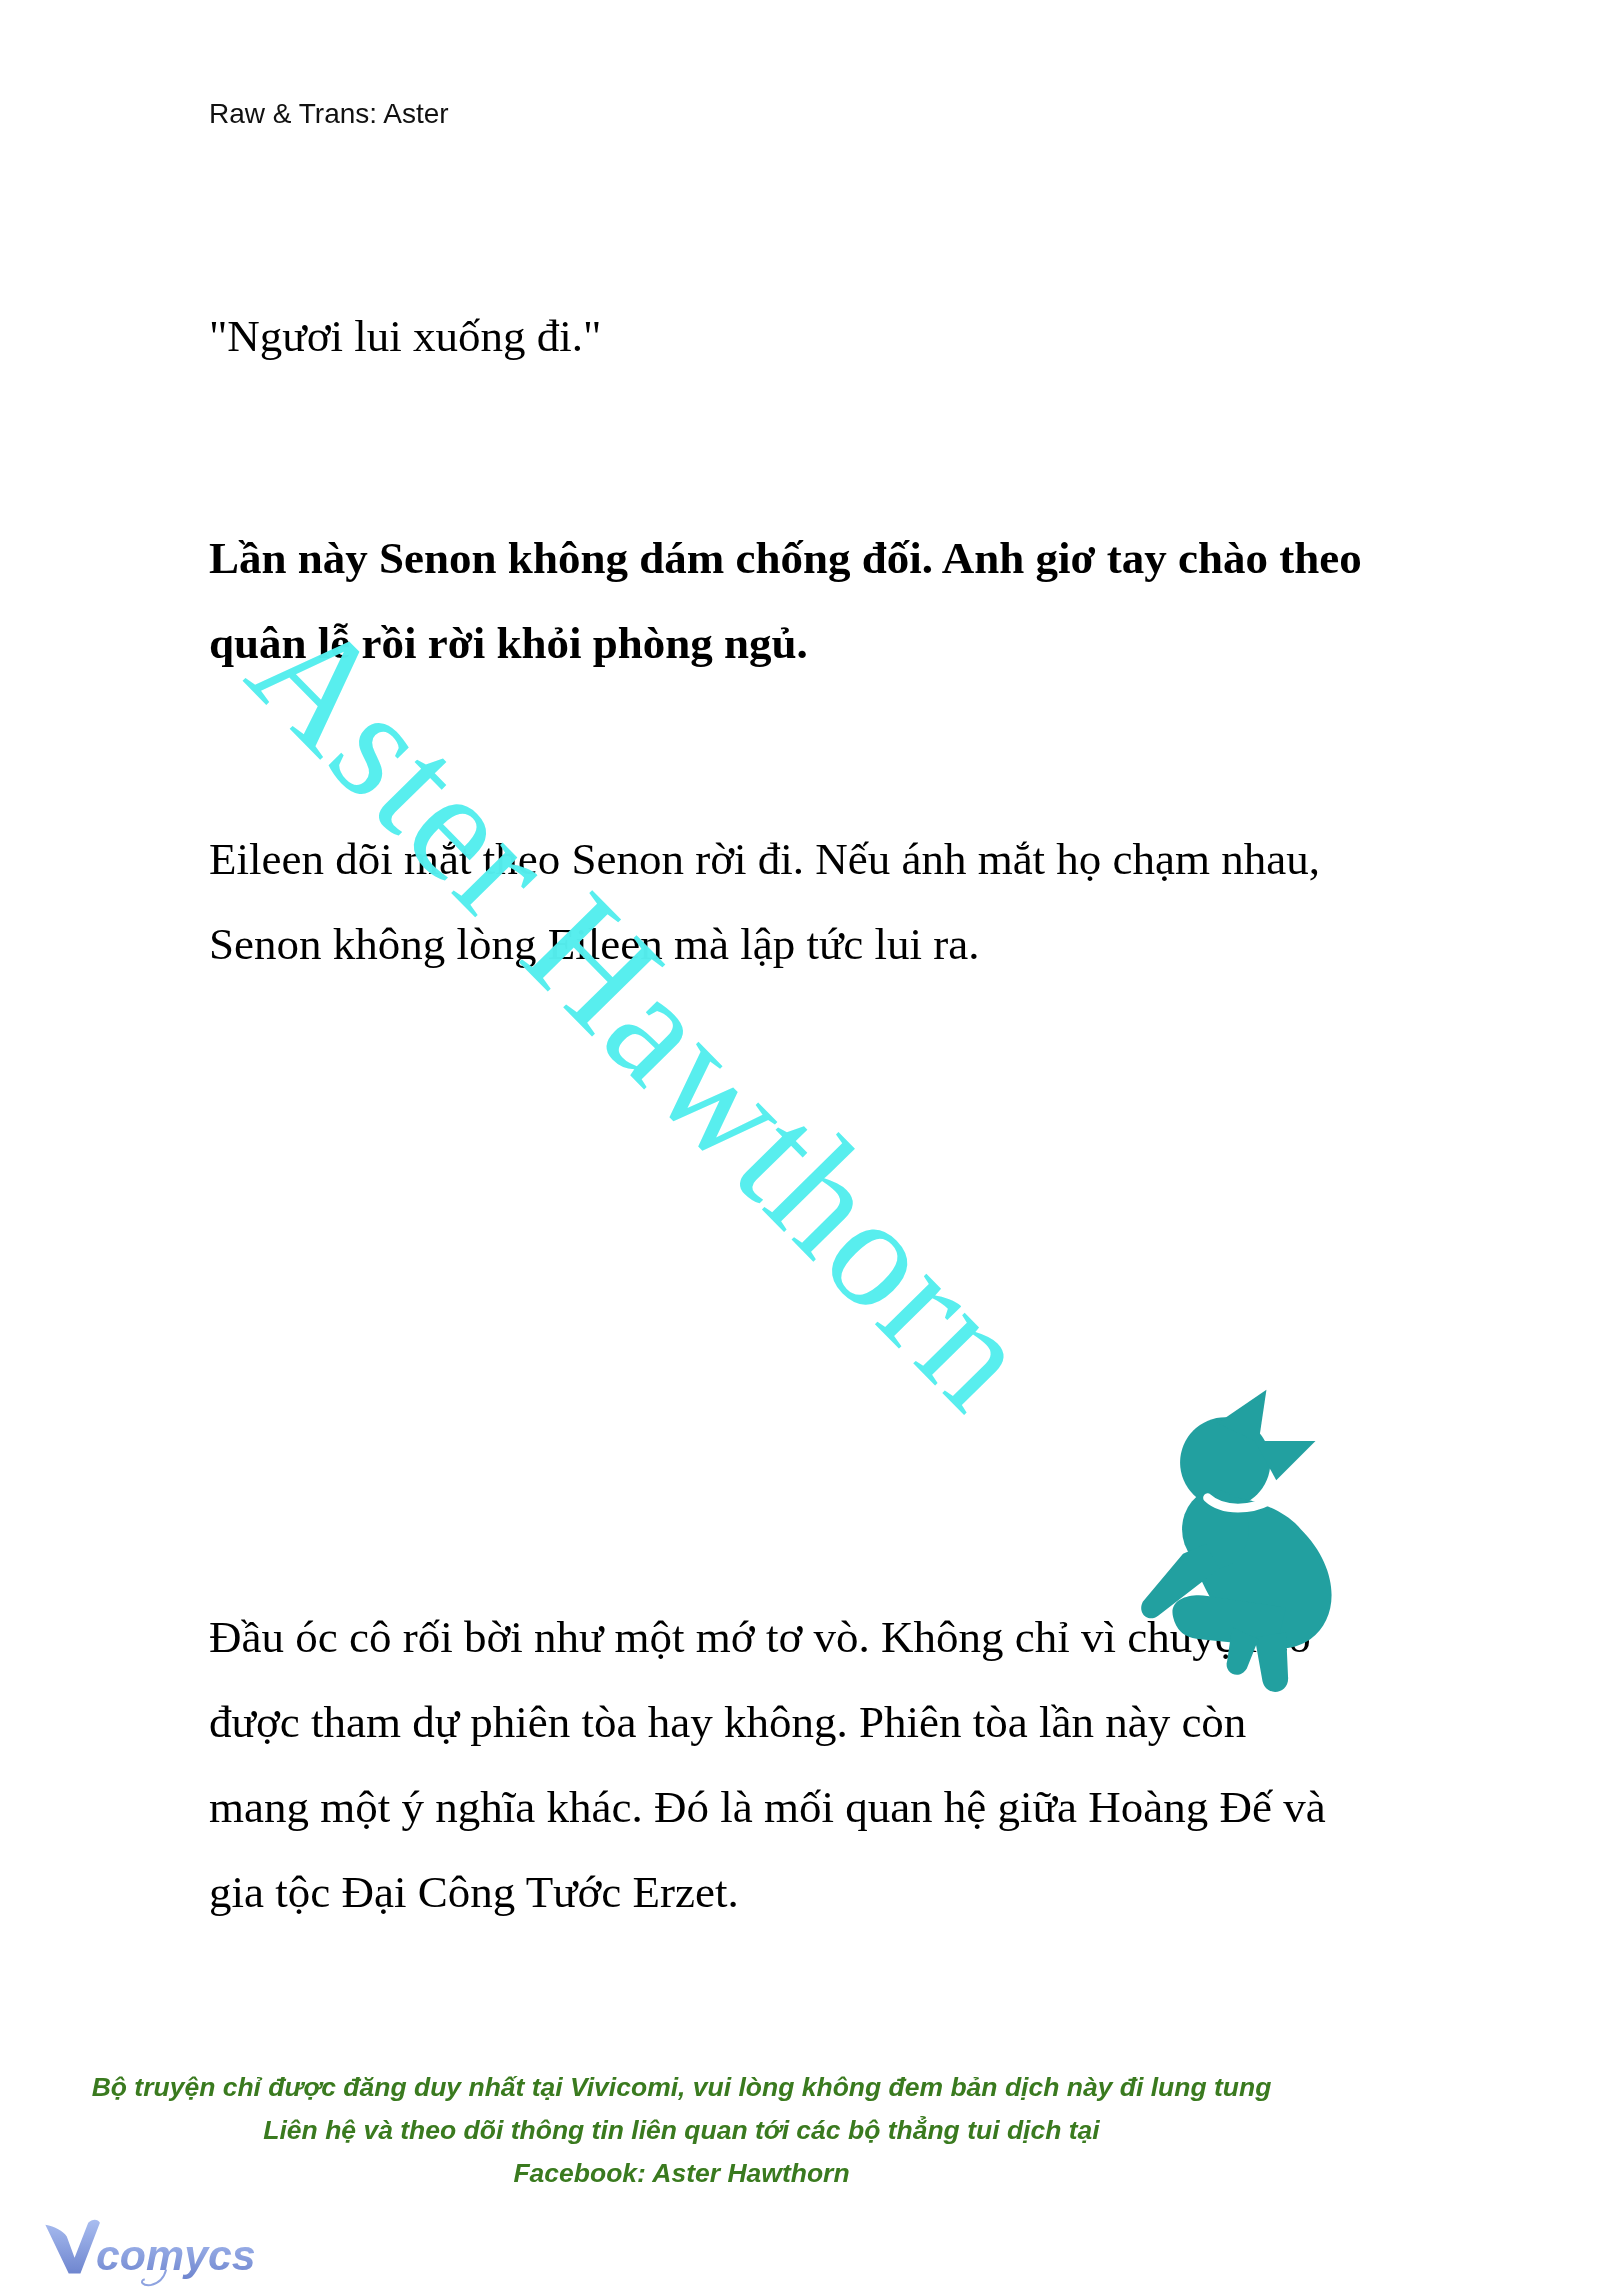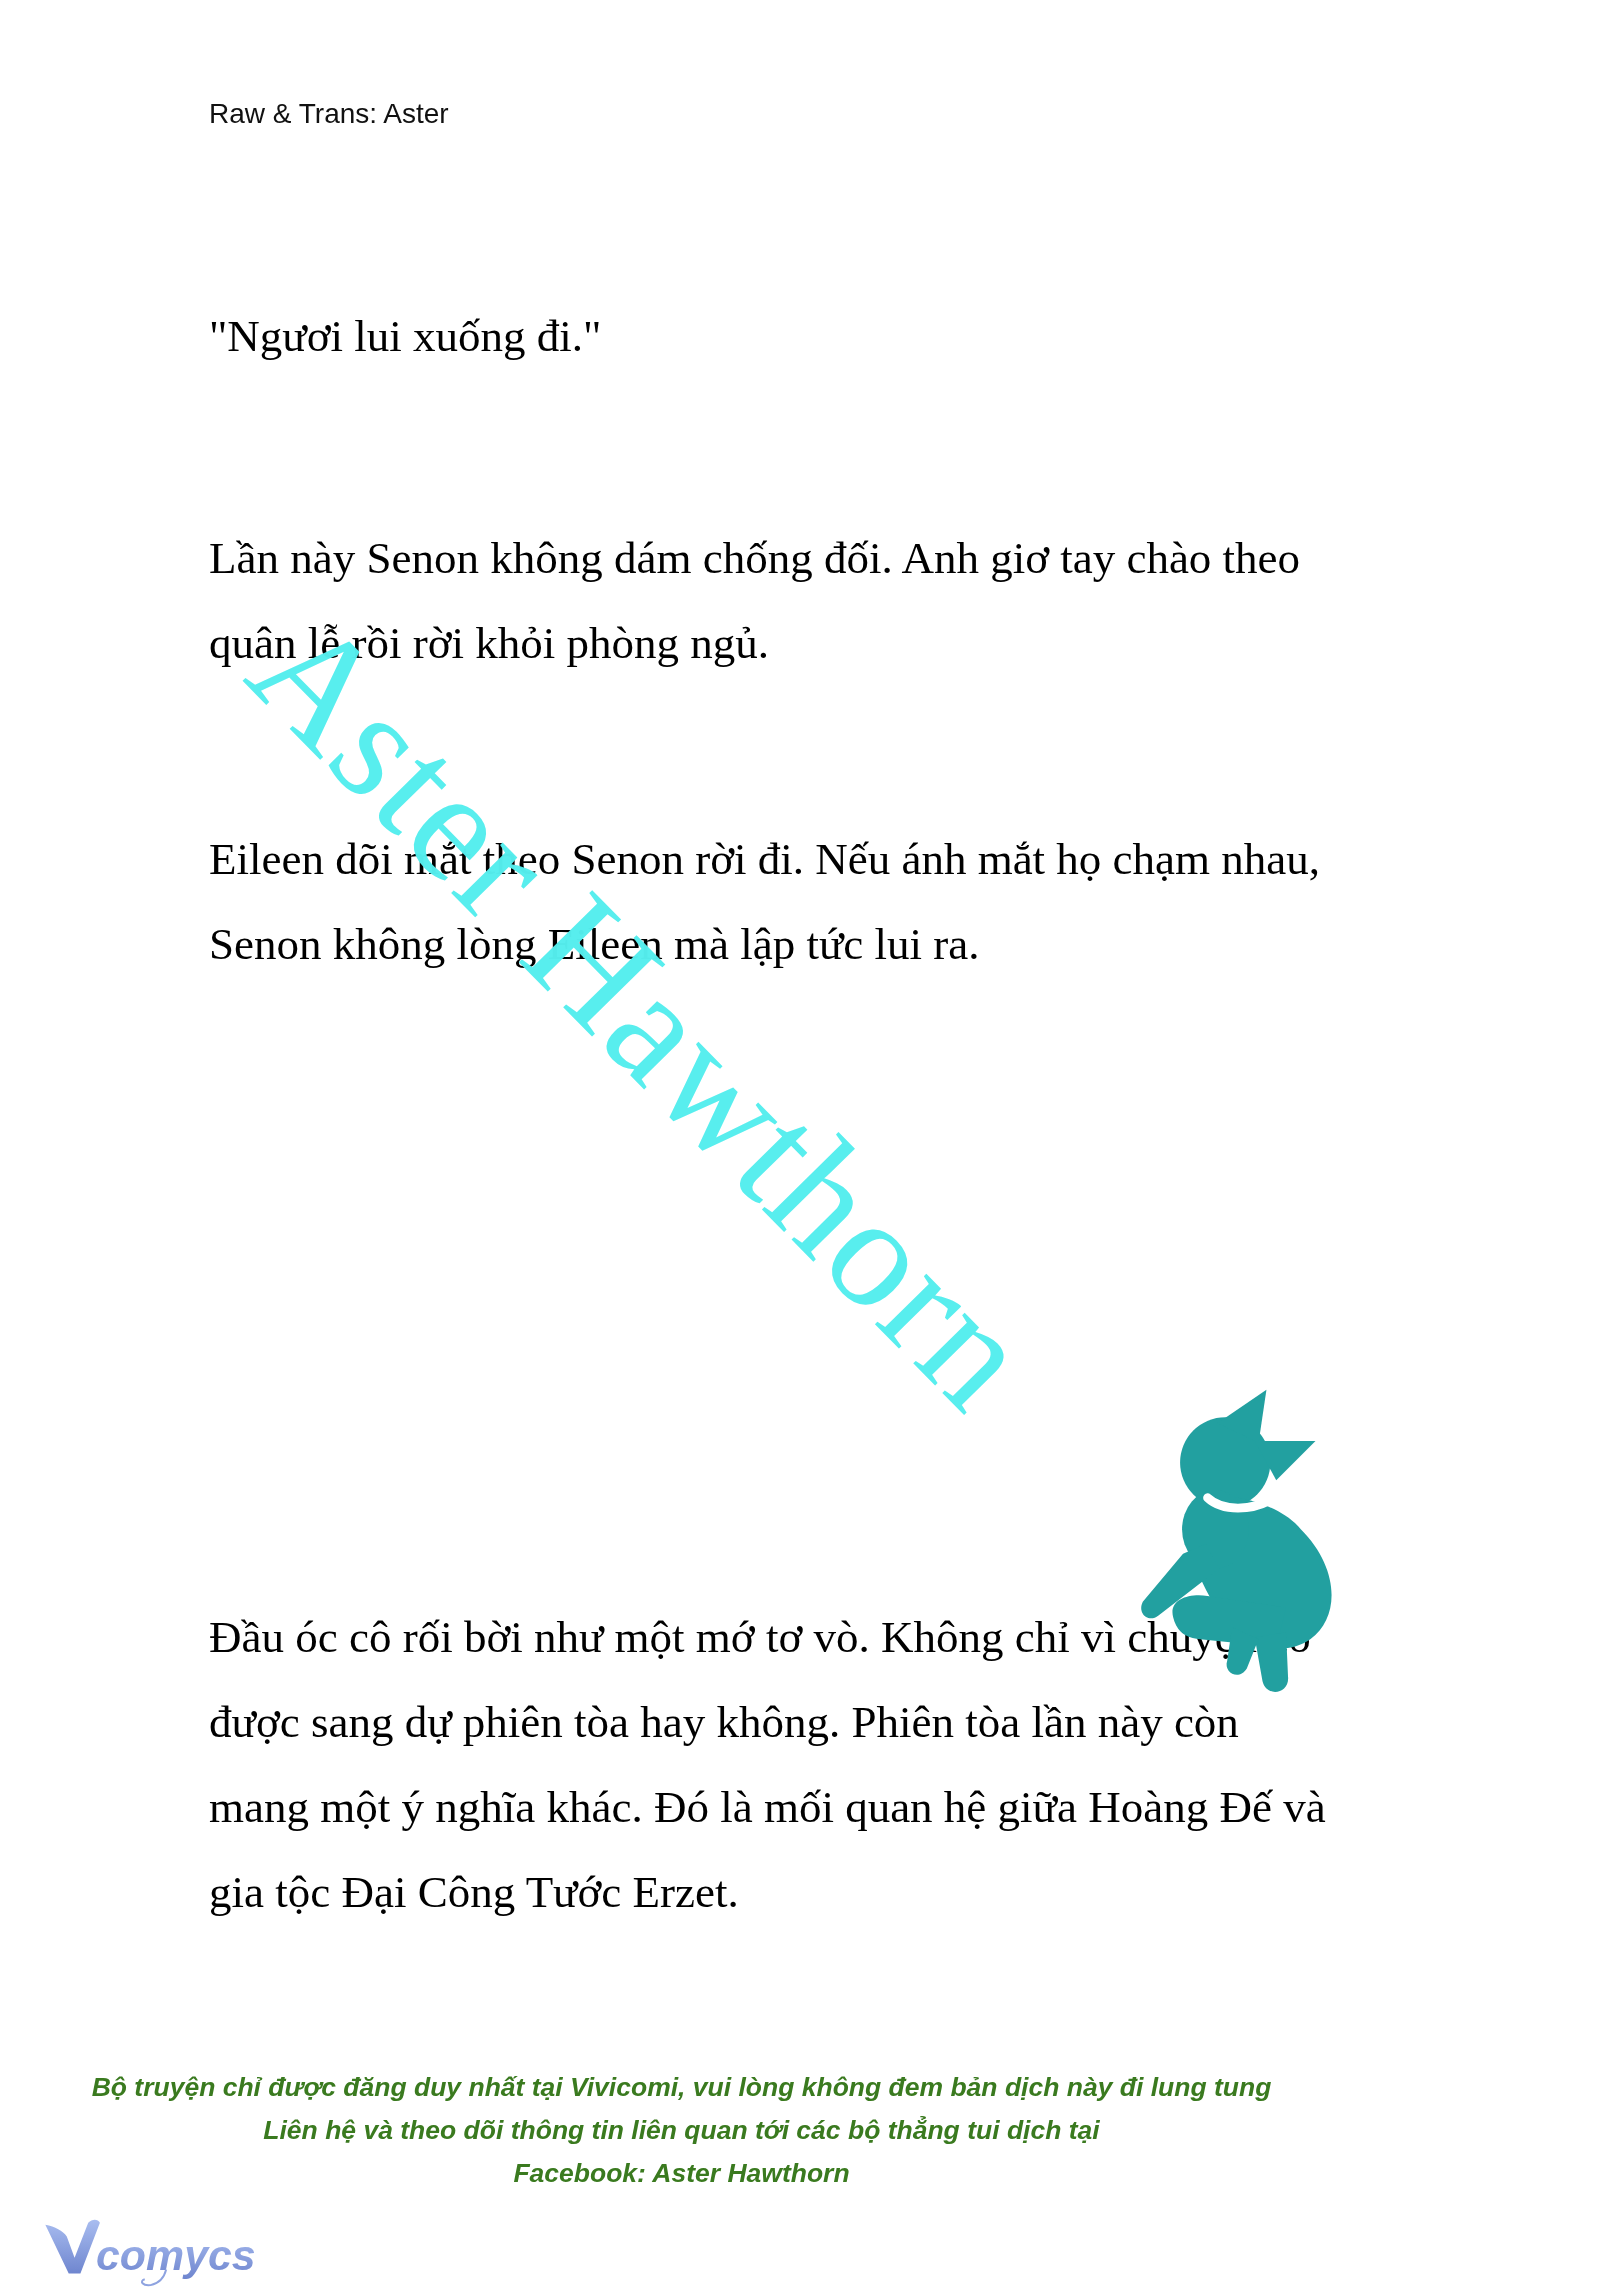--- a/index.html
+++ b/index.html
@@ -98,34 +98,34 @@
 <body>
 
 <div class="page">
 
   <div class="header-credit">Raw &amp; Trans: Aster</div>
 
   <p class="para" style="top:294px;">
     <span class="line">"Ngươi lui xuống đi."</span>
   </p>
 
-  <p class="para" style="top:516px;">
+  <p class="para" style="top:516px;font-weight:bold;">
     <span class="line">Lần này Senon không dám chống đối. Anh giơ tay chào theo</span>
     <span class="line">quân lễ rồi rời khỏi phòng ngủ.</span>
   </p>
 
   <p class="para" style="top:817px;">
     <span class="line">Eileen dõi mắt theo Senon rời đi. Nếu ánh mắt họ chạm nhau,</span>
     <span class="line">Senon không lòng Eileen mà lập tức lui ra.</span>
   </p>
 
 
   <p class="para" style="top:1595px;">
     <span class="line">Đầu óc cô rối bời như một mớ tơ vò. Không chỉ vì chuyện có</span>
-    <span class="line">được sang dự phiên tòa hay không. Phiên tòa lần này còn</span>
+    <span class="line">được tham dự phiên tòa hay không. Phiên tòa lần này còn</span>
     <span class="line">mang một ý nghĩa khác. Đó là mối quan hệ giữa Hoàng Đế và</span>
     <span class="line">gia tộc Đại Công Tước Erzet.</span>
   </p>
 
   <div class="watermark">Aster Hawthorn</div>
 
   <svg class="cat" viewBox="0 0 220 320" xmlns="http://www.w3.org/2000/svg">
     <g fill="#22a0a0">
 
       <circle cx="98" cy="82" r="46"></circle>

